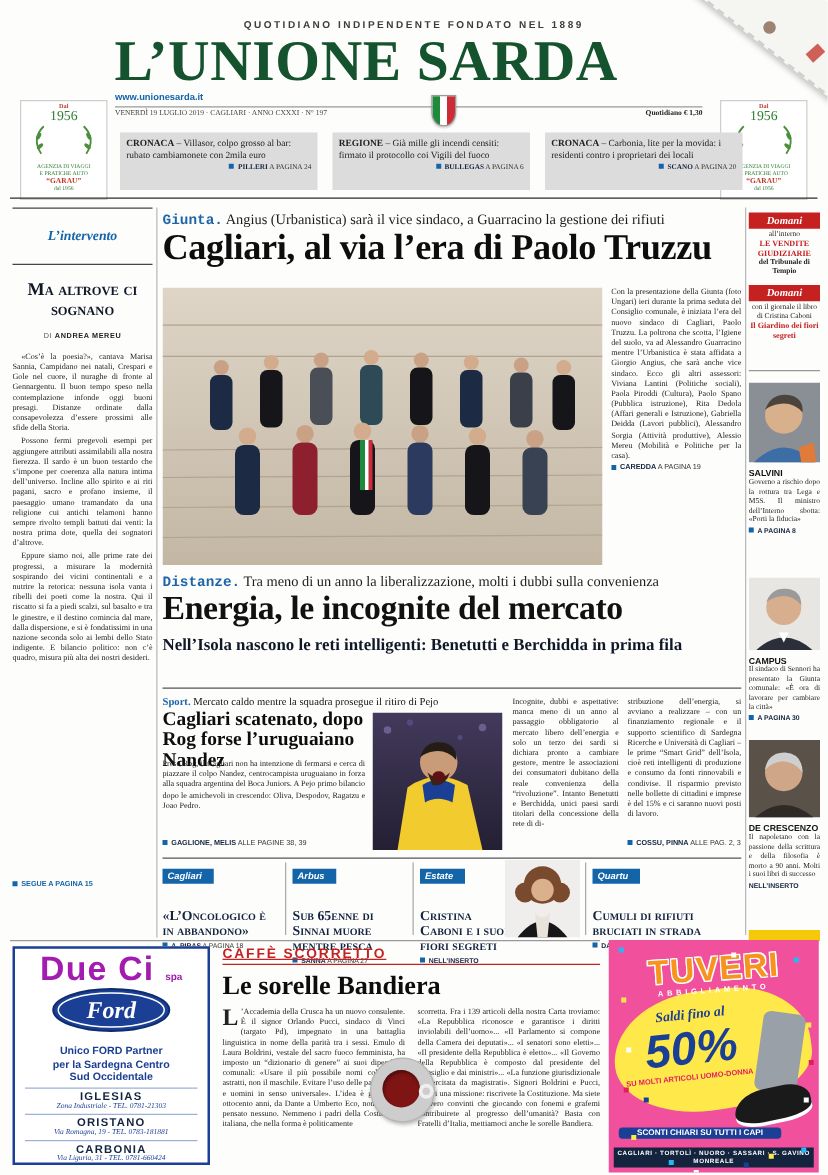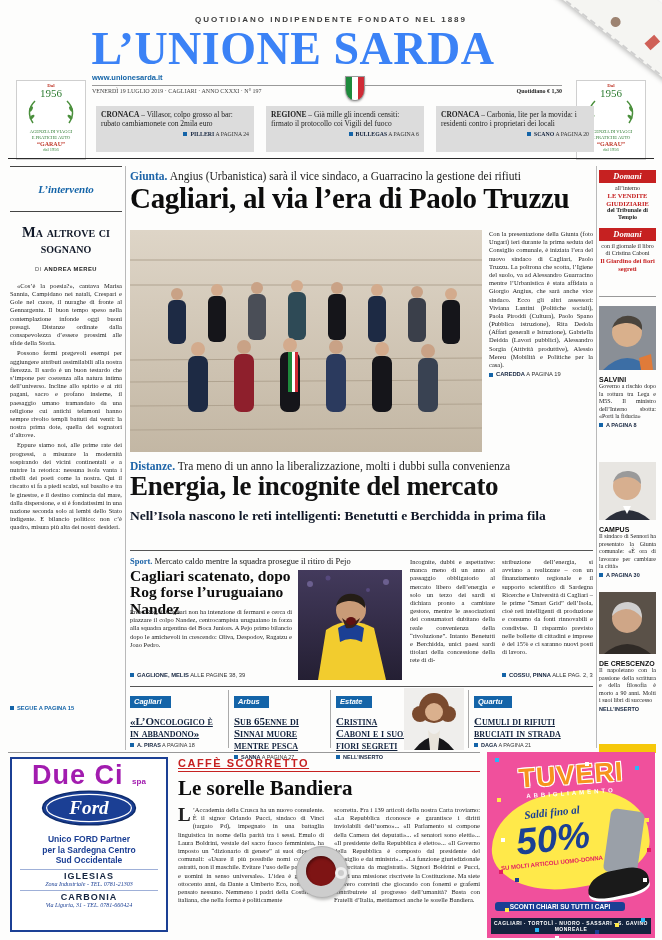--- a/index.html
+++ b/index.html
@@ -7,21 +7,21 @@
   body { position:relative; background:#fdfdfc; font-family:"Liberation Serif", serif; color:#111; overflow:hidden; }
   .abs { position:absolute; }
   .jt { text-align:justify; }
   .sc { font-variant:small-caps; }
   .tiny { font-size:6.5px; line-height:1.26; color:#1c1c1c; }
   .bullet { display:inline-block; width:4px; height:4px; background:#1464a8; margin-right:3px; vertical-align:middle; }
   .rule-v { border-left:1px solid #b9b9b9; }
 
   
   .tagline { top:15px; left:0; width:662px; text-align:center; font-family:"Liberation Sans",sans-serif; font-size:8px; letter-spacing:2px; color:#3c3c3c; font-weight:bold; }
-  .mast-title { top:26px; left:0; width:586px; text-align:center; font-size:46px; font-weight:bold; color:#3b82f6; line-height:1; letter-spacing:.5px; }
+  .mast-title { top:26px; left:0; width:586px; text-align:center; font-size:46px; font-weight:bold; color:#14532d; line-height:1; letter-spacing:.5px; }
   .site { top:73px; left:92px; font-size:7.5px; font-weight:bold; color:#1464a8; font-family:"Liberation Sans",sans-serif; }
   .dateline-row { top:85px; left:92px; width:470px; border-top:1px solid #9a9a9a; padding-top:2px; display:flex; justify-content:space-between; font-size:6px; color:#444; }
   .price { font-weight:bold; color:#222; }
   .flag { top:76px; left:345px; width:20px; height:25px; background:linear-gradient(90deg,#1e8a3c 33%,#ffffff 33% 66%,#cf2b36 66%); border:1px solid #999; border-radius:0 0 45% 45%; box-shadow:0 1px 2px rgba(0,0,0,.25); }
 
   .laurel-box { top:80px; width:70px; height:80px; background:#fff; border:1px solid #cfcfcf; text-align:center; padding-top:2px; }
   .laurel-box.l { left:16px; } .laurel-box.r { left:576px; }
   .laurel-since { font-size:5px; color:#c0392b; font-weight:bold; }
   .laurel-year { font-size:11px; color:#2e7d32; font-weight:normal; line-height:1; }
   .laurel-line { font-size:4.5px; color:#2e7d32; line-height:1.3; }
@@ -46,21 +46,21 @@
   .interv-by b { color:#222; }
   .interv-body { margin-top:10px; height:420px; overflow:hidden; }
   .interv-body p { text-indent:7px; margin-bottom:2px; }
   .segue { margin-top:3px; font-size:5.8px; font-weight:bold; color:#1464a8; font-family:"Liberation Sans",sans-serif; }
 
   .vrule-l { top:166px; left:125px; height:584px; }
   .vrule-r { top:166px; left:596px; height:582px; }
 
   
   .kicker { font-size:11.5px; color:#1c1c1c; }
-  .kicker .kl { color:#1d64a8; font-weight:bold; }
+  .kicker .kl { color:#1d64a8; font-weight:bold;font-family:Liberation Mono, monospace; }
   .giunta-kicker { top:170px; left:130px; width:463px; }
   .main-headline { top:184px; left:130px; width:463px; font-size:29px; font-weight:bold; color:#0d0d0d; letter-spacing:-.3px; line-height:1; }
   .main-photo { top:230px; left:130px; width:352px; height:222px; }
   .main-col { top:230px; left:489px; width:104px; height:222px; overflow:hidden; }
   .story-ref { font-size:5.8px; color:#333; margin-top:2px; font-family:"Liberation Sans",sans-serif; }
   .story-ref b { color:#14243f; }
 
   .inch-kicker { top:460px; left:130px; width:463px; }
   .inch-headline { top:473px; left:130px; width:463px; font-size:27px; font-weight:bold; line-height:1; letter-spacing:-.3px; }
   .inch-sub { top:508px; left:130px; width:463px; font-size:13.5px; font-weight:bold; color:#101828; }
@@ -77,21 +77,21 @@
 
   .en-col1 { top:558px; left:410px; width:85px; height:122px; overflow:hidden; }
   .en-col2 { top:558px; left:502px; width:91px; height:112px; overflow:hidden; }
   .en-ref { top:672px; left:502px; width:91px; font-size:5.8px; font-family:"Liberation Sans",sans-serif; color:#333; }
   .en-ref b { color:#14243f; }
 
   .bot-rule { top:686px; left:130px; width:463px; border-top:1px solid #555; }
 
   .bt { top:690px; height:60px; }
   .bt-label { display:inline-block; background:#1464a8; color:#fff; font-style:italic; font-weight:bold; font-size:7.5px; padding:1px 9px 2px 4px; font-family:"Liberation Sans",sans-serif; }
-  .bt-title { margin-top:8px; font-weight:bold; font-size:11px; line-height:1.08; color:#14243f;text-decoration:underline; }
+  .bt-title { margin-top:20px; font-weight:bold; font-size:11px; line-height:1.08; color:#14243f; }
   .bt-ref { margin-top:2px; font-size:5.5px; color:#333; font-family:"Liberation Sans",sans-serif; }
   .bt-ref b { color:#14243f; }
   .bt-sep { top:690px; height:58px; border-left:1px solid #aaa; }
   .estate-photo { top:688px; left:404px; width:60px; height:62px; }
 
   
   .sb { left:599px; width:57px; }
   .domani-badge { background:#c62121; color:#fff; font-style:italic; font-weight:bold; font-size:8.5px; text-align:center; padding:1px 0 2px; }
   .domani-pre { margin-top:2px; text-align:center; font-size:6px; line-height:1.2; color:#222; }
   .domani-main { text-align:center; font-size:6.5px; line-height:1.15; font-weight:bold; color:#c62121; }
@@ -455,20 +455,24 @@
   <div class="dueci-tag">
     <div>Unico FORD Partner</div>
     <div>per la Sardegna Centro</div>
     <div>Sud Occidentale</div>
   </div>
   <div class="dueci-loc">
     <div class="dueci-city">IGLESIAS</div>
     <div class="dueci-info">Zona Industriale - TEL. 0781-21303</div>
   </div>
   <div class="dueci-loc">
+    <div class="dueci-city">ORISTANO</div>
+    <div class="dueci-info">Via Romagna, 19 - TEL. 0783-181881</div>
+  </div>
+  <div class="dueci-loc">
     <div class="dueci-city">CARBONIA</div>
     <div class="dueci-info">Via Liguria, 31 - TEL. 0781-660424</div>
   </div>
 </div>
 
 <div class="abs caffe">
   <div class="caffe-label">CAFFÈ SCORRETTO</div>
   <div class="caffe-underline"></div>
   <div class="caffe-title">Le sorelle Bandiera</div>
   <div class="caffe-cols">

